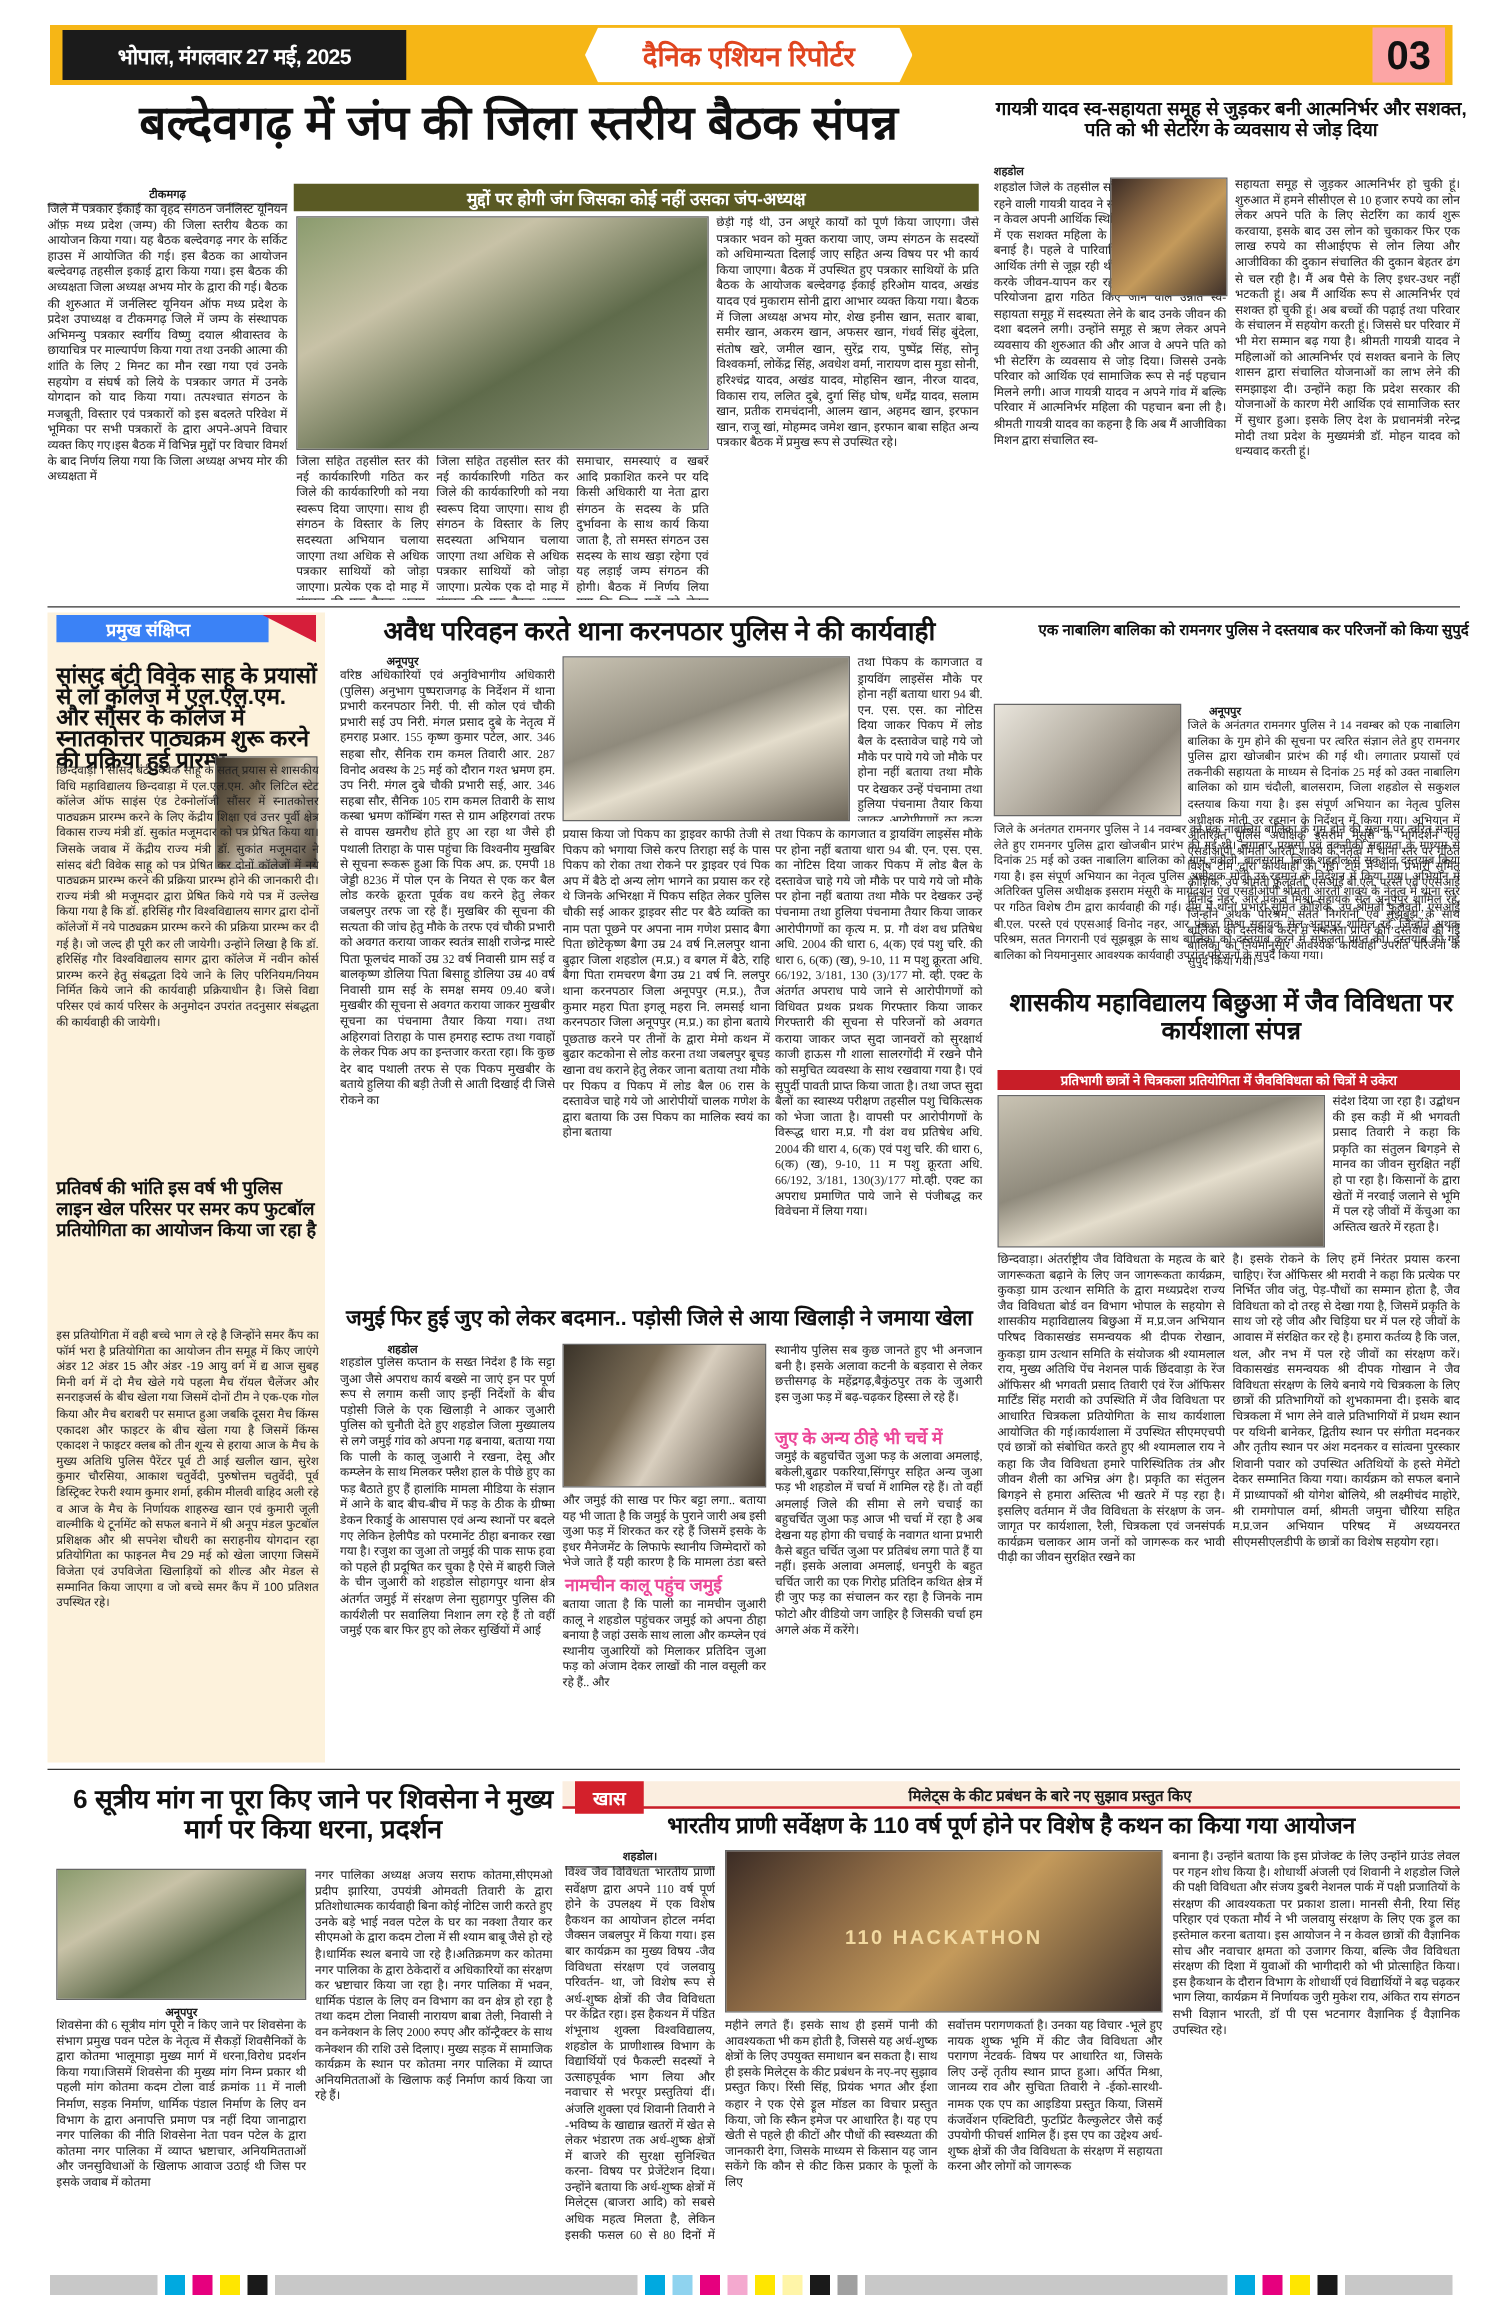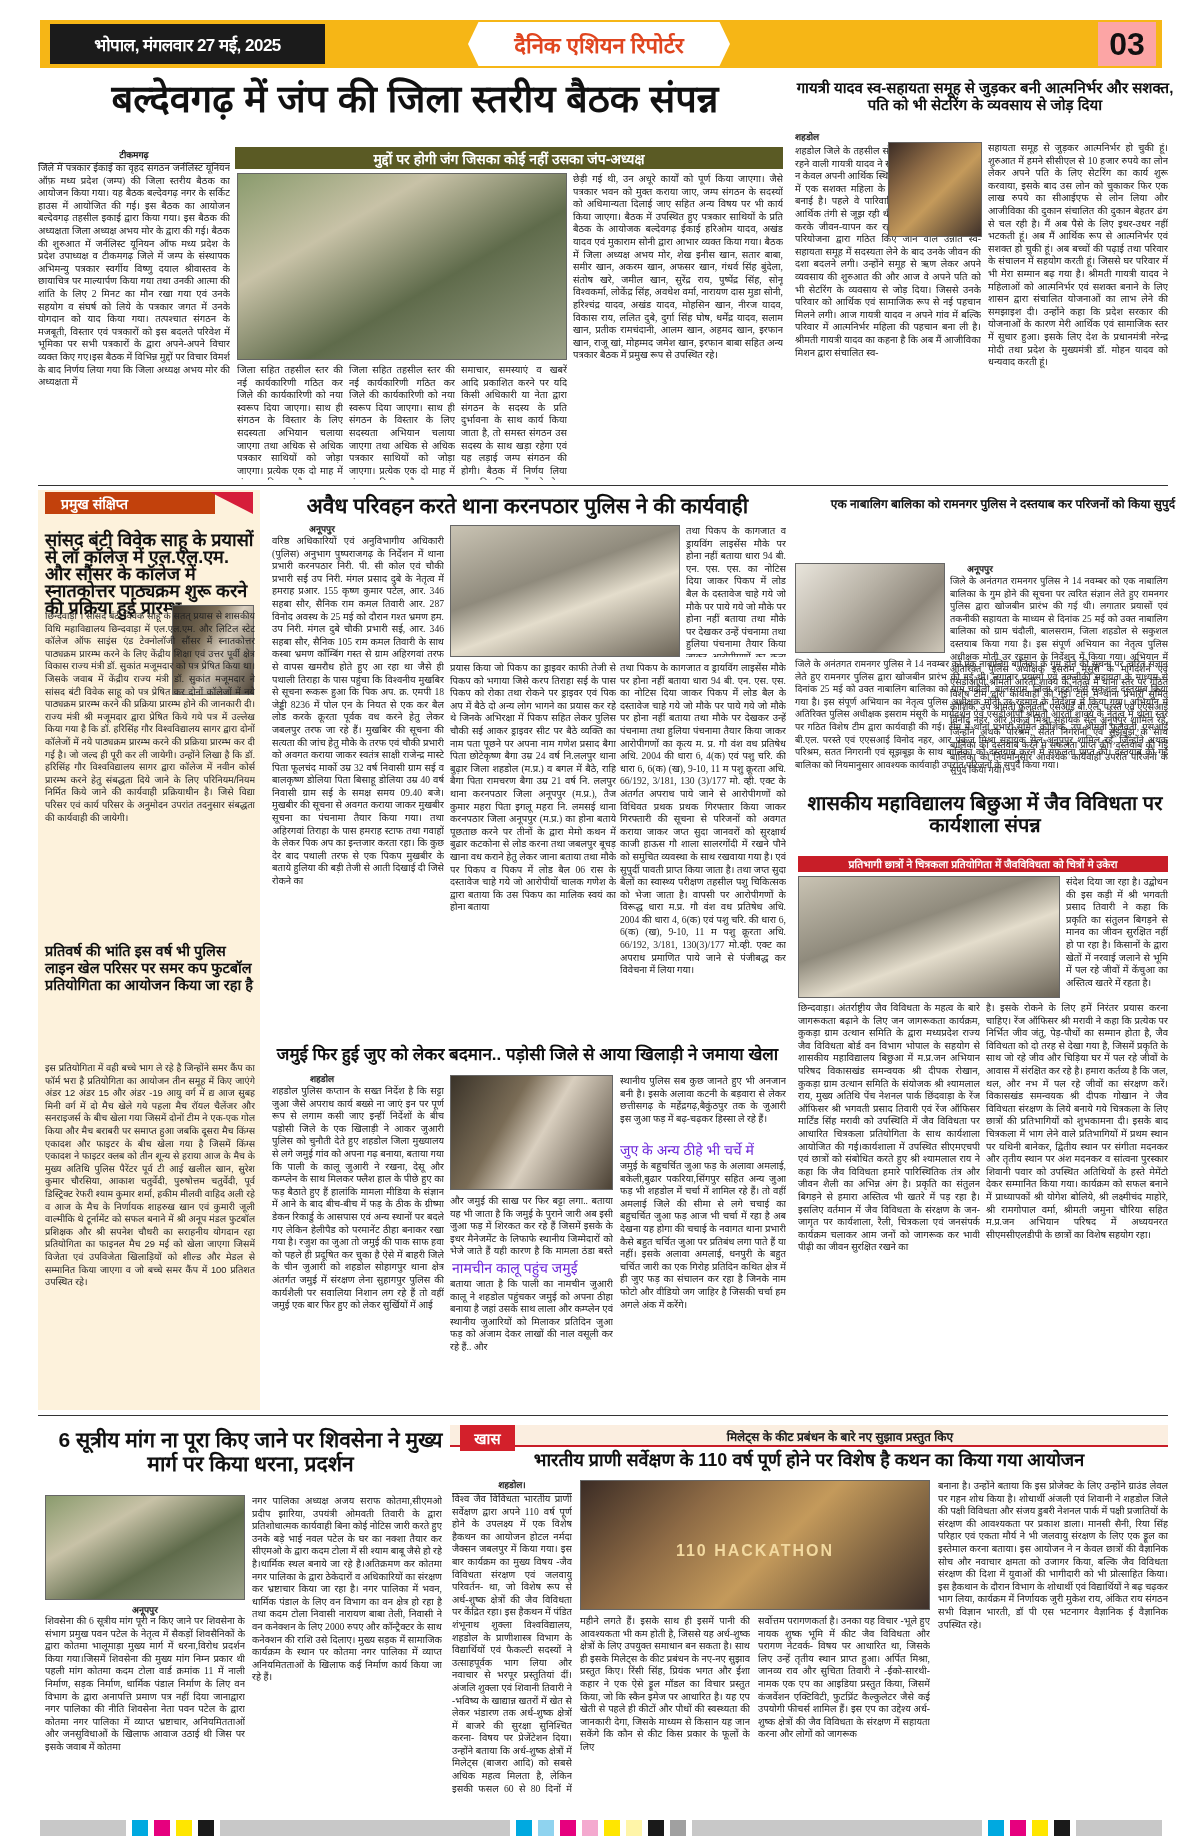--- a/index.html
+++ b/index.html
@@ -14,27 +14,27 @@
   .body{font-family:"Liberation Serif",serif;font-size:9.6px;line-height:12.6px;color:#222;text-align:justify;overflow:hidden}
   .dl{font-size:9px;font-weight:bold;text-align:center;border-bottom:1px solid #333;padding-bottom:2px;margin-bottom:3px;font-family:"Liberation Sans",sans-serif}
   .photo{background:linear-gradient(135deg,#8a8f7e 0%,#b9b3a3 30%,#6f6a5f 55%,#a7a08f 80%,#7c7868 100%);border:1px solid #666}
   .photo.p2{background:linear-gradient(160deg,#c9c3b3 0%,#8f8a7c 40%,#e4ddcc 60%,#6c6558 100%)}
   .photo.p3{background:linear-gradient(120deg,#3a3329 0%,#7a6c56 35%,#d9cfbf 55%,#4b4134 100%)}
   .photo.p4{background:linear-gradient(150deg,#8a9b6d 0%,#c8c2a7 30%,#5f6b4b 60%,#9aa087 100%)}
   .photo.p5{background:linear-gradient(135deg,#3b2c25 0%,#8d6a45 30%,#c49a5b 55%,#3f312a 100%)}
   .photo.p6{background:linear-gradient(135deg,#e9e5dc 0%,#b9b3a7 40%,#8e877b 70%,#d0c9bb 100%)}
   .subhead-bar{background:#5a5a24;color:#fff;font:bold 14px "Liberation Sans",sans-serif;display:flex;align-items:center;justify-content:center}
   .red-bar{background:#c81e28;color:#fff;font:bold 10.5px "Liberation Sans",sans-serif;display:flex;align-items:center;justify-content:center}
-  .brief-head{background:#c2410c;color:#fff;font:bold 14px "Liberation Sans",sans-serif;display:flex;align-items:center;padding-left:16px;clip-path:polygon(0 0,100% 0,100% 100%,0 100%)}
+  .brief-head{background:#3b82f6;color:#fff;font:bold 14px "Liberation Sans",sans-serif;display:flex;align-items:center;padding-left:40px;clip-path:polygon(0 0,100% 0,100% 100%,0 100%)}
   .brief-tri{background:#d61e3a}
   .sidebar-bg{background:#fdf2dc}
   .rule{background:#333}
   .khaas{background:#fbeee0;border-bottom:2px solid #c81e28}
   .khaas-tag{background:#d3202b;color:#fff;font:bold 15px "Liberation Sans",sans-serif;display:flex;align-items:center;justify-content:center}
-  .caption-sub{font-family:"Liberation Sans",sans-serif;font-weight:normal;font-size:14px;color:#6d28d9}
+  .caption-sub{font-family:"Liberation Sans",sans-serif;font-weight:bold;font-size:14px;color:#ec4899}
 </style>
 </head>
 <body>
 
 <div class="abs" id="masthead"></div>
 <div class="abs" id="dateline">भोपाल, मंगलवार 27 मई, 2025</div>
 <div class="abs" id="paper-name">दैनिक एशियन रिपोर्टर</div>
 <div class="abs" id="page-no">03</div>
 
 <h1 class="abs hl" style="left:45px;top:78px;width:740px;font-size:38px;text-align:center">बल्देवगढ़ में जंप की जिला स्तरीय बैठक संपन्न</h1>

